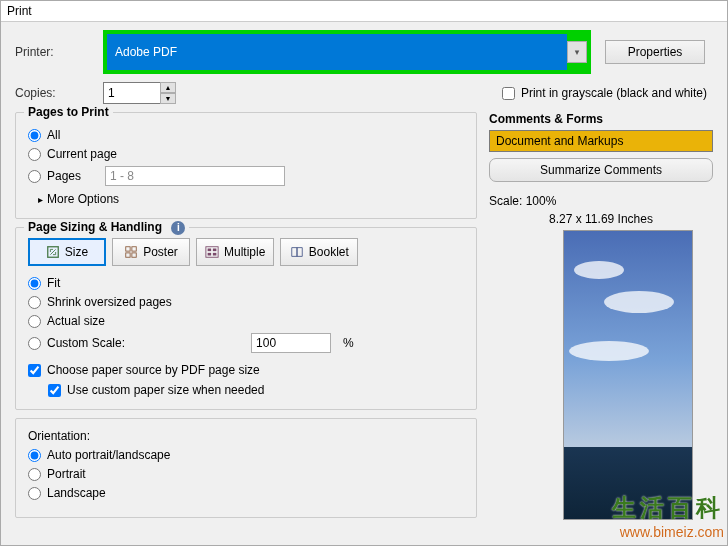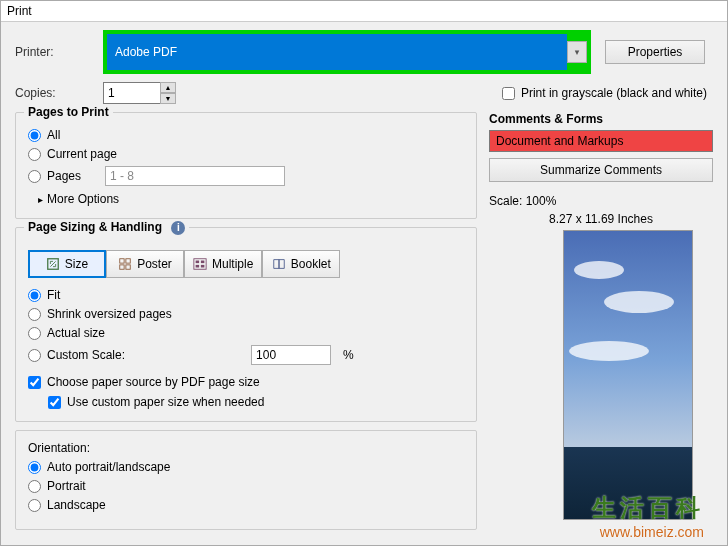--- a/index.html
+++ b/index.html
@@ -32,42 +32,42 @@
 
 .group { border: 1px solid #ccc; border-radius: 2px; padding: 10px 12px 12px; margin-bottom: 8px; position: relative; background: #f0f0f0; }
 .group-title { position: absolute; top: -8px; left: 8px; background: #f0f0f0; padding: 0 4px; font-weight: bold; }
 
 .radio-row { display: flex; align-items: center; gap: 6px; margin: 5px 0; }
 .pages-input { width: 180px; height: 20px; border: 1px solid #adadad; padding: 2px 4px; background: #fff; color: #888; margin-left: 18px; }
 
 .more-opts { display: flex; align-items: center; gap: 4px; margin-top: 6px; margin-left: 10px; cursor: pointer; }
 .tri { font-size: 10px; }
 
-.sizing-tabs { display: flex; margin: 12px 0 10px; }
+.sizing-tabs { display: flex; gap: 6px; margin: 0 0 10px; }
 .tab-btn { border: 1px solid #adadad; background: linear-gradient(#fdfdfd,#e8e8e8); padding: 5px 8px; display: flex; align-items: center; gap: 5px; cursor: pointer; min-width: 78px; justify-content: center; height: 28px; }
 .tab-btn.selected { border: 2px solid #0078d7; background: #e8f0fe; padding: 4px 7px; }
 
 .scale-input { width: 80px; height: 20px; border: 1px solid #adadad; padding: 2px 4px; background: #fff; margin-left: 120px; }
 
 .help-icon { width: 14px; height: 14px; border-radius: 50%; background: #5b7aa8; color: #fff; font-size: 10px; font-weight: bold; display: inline-flex; align-items: center; justify-content: center; margin-left: 6px; }
 
 .indent { margin-left: 20px; }
 
-.comments-select { border: 1px solid #7a7a7a; background: #ef4444; padding: 3px 6px; width: 100%; height: 22px; display: flex; align-items: center; }
-.sum-btn { width: 100%; margin-top: 6px; }
+.comments-select { border: 1px solid #7a7a7a; background: #eab308; padding: 3px 6px; width: 100%; height: 22px; display: flex; align-items: center; }
+.sum-btn { width: 100%; margin-top: 6px; border-radius: 7px; }
 
 .scale-text { margin-top: 12px; margin-bottom: 4px; }
 .dims-text { text-align: center; margin-bottom: 4px; }
 
 .preview { border: 1px solid #999; background: #fff; width: 130px; height: 290px; margin-left: 74px; overflow: hidden; position: relative; }
 .sky { position: absolute; top: 0; left: 0; right: 0; height: 75%; background: linear-gradient(#4a6db5, #7aa3d8 60%, #b8cae0); }
 .cloud { position: absolute; background: rgba(255,255,255,0.75); border-radius: 50%; }
 .ground { position: absolute; bottom: 0; left: 0; right: 0; height: 25%; background: linear-gradient(#1a3552, #0e2438); }
 
-.watermark { position: absolute; right: 24px; bottom: 6px; text-align: right; pointer-events: none; }
+.watermark { position: absolute; right: 4px; bottom: 6px; text-align: right; pointer-events: none; }
 .wm1 { font-size: 24px; font-weight: bold; color: #3a7a1e; text-shadow: 0 0 2px #fff; letter-spacing: 4px; }
 .wm2 { font-size: 14px; color: #d06a1e; text-shadow: 0 0 2px #fff; }
 
 svg.sicon { width: 14px; height: 14px; }
 </style>
 </head>
 <body>
 
 <div class="window">
   <div class="titlebar">

